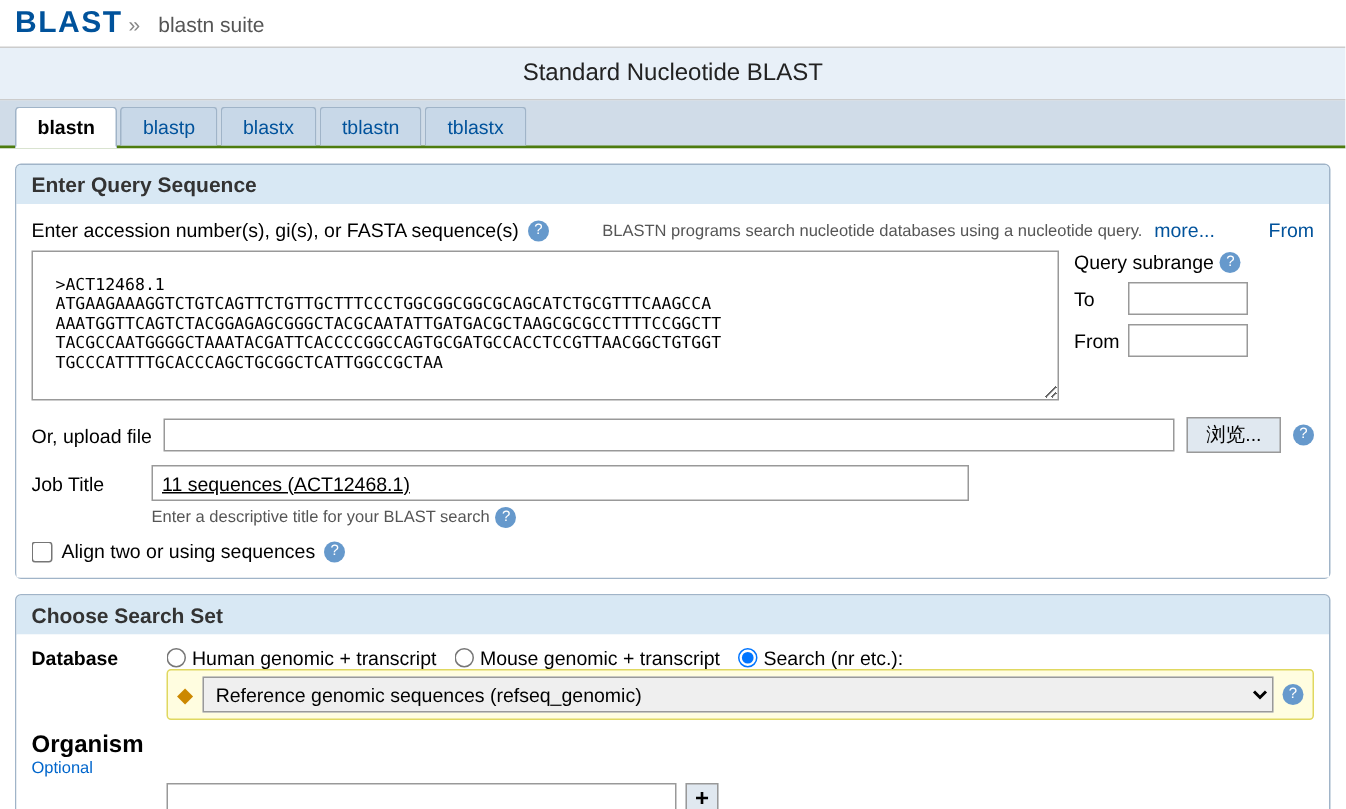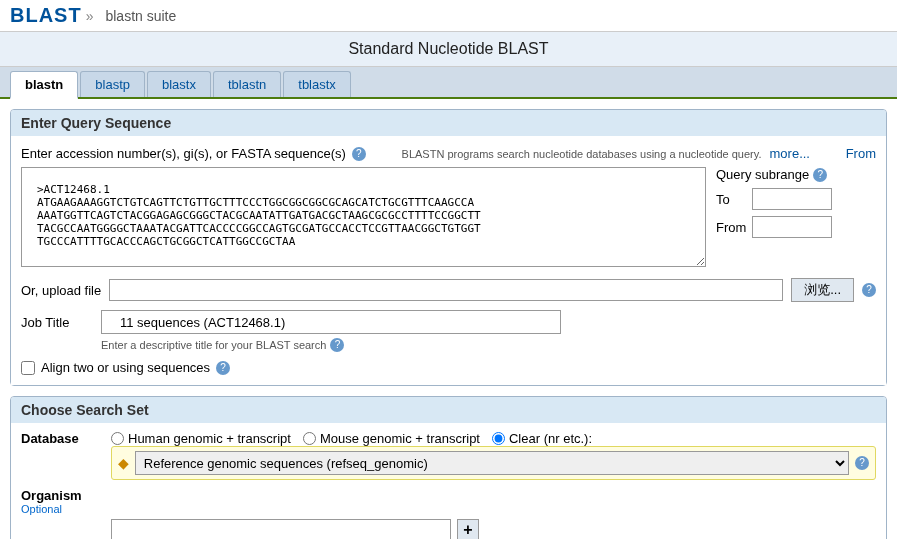--- a/index.html
+++ b/index.html
@@ -46,42 +46,42 @@
       padding: 15px;
       resize: vertical;
     }
 
     .upload-row { display: flex; align-items: center; gap: 8px; margin-top: 8px; font-size: 13px; }
     .upload-input { flex: 1; height: 22px; border: 1px solid #999; padding: 2px 4px; }
     .browse-btn { padding: 2px 12px; font-size: 13px; background: #e0e8f0; border: 1px solid #999; cursor: pointer; }
 
     .job-row { display: flex; align-items: center; gap: 8px; margin-top: 8px; font-size: 13px; }
     .job-label { white-space: nowrap; }
-    .job-input { width: 460px; height: 24px; border: 1px solid #999; padding: 2px 18px; font-size: 13px; }
+    .job-input { width: 545px; height: 24px; border: 1px solid #999; padding: 2px 6px; font-size: 13px; text-decoration: underline; }
 
     .job-hint { font-size: 11px; color: #555; margin-top: 4px; display: flex; align-items: center; gap: 4px; margin-left: 80px; }
 
     .align-row { display: flex; align-items: center; gap: 6px; margin-top: 8px; font-size: 13px; }
     .align-row input[type=checkbox] { width: 14px; height: 14px; }
 
     
     .search-set-body { padding: 8px 10px; background: #fff; }
     .db-row { display: flex; align-items: center; gap: 10px; margin-bottom: 0; }
     .db-label { width: 80px; font-weight: bold; font-size: 13px; vertical-align: top; }
     .radio-options { display: flex; align-items: center; gap: 12px; font-size: 13px; }
     .radio-options label { display: flex; align-items: center; gap: 4px; cursor: pointer; }
 
     .db-select-row { display: flex; align-items: center; gap: 6px; background: #fffde0; border: 1px solid #e0d860; padding: 4px 6px; border-radius: 3px; margin-left: 90px; margin-bottom: 8px; }
     .diamond-icon { color: #cc8800; font-size: 14px; }
     .db-select { flex: 1; height: 24px; font-size: 13px; border: 1px solid #999; padding: 2px 4px; }
 
     .organism-row { display: flex; flex-direction: column; gap: 4px; margin-bottom: 8px; }
     .org-label-row { display: flex; align-items: flex-start; gap: 10px; }
     .org-label { width: 80px; }
-    .org-label .main-label { font-weight: bold; font-size: 13px; }
+    .org-label .main-label { font-weight: bold; font-size: 16px; }
     .org-label .opt-label { font-size: 11px; color: #0066cc; }
     .org-input-row { display: flex; align-items: center; gap: 6px; margin-left: 90px; }
     .org-input { width: 340px; height: 22px; border: 1px solid #999; padding: 2px 4px; font-size: 13px; }
     .add-btn { width: 22px; height: 22px; background: #e0e8f0; border: 1px solid #999; cursor: pointer; display: flex; align-items: center; justify-content: center; font-size: 16px; font-weight: bold; }
   </style>
 </head>
 <body>
 
 <div id="header">
   <span class="blast-logo">BLAST</span>
@@ -177,21 +177,21 @@
           <label>
             <input type="radio" name="database" style="">
             <span>Human genomic + transcript</span>
           </label>
           <label>
             <input type="radio" name="database" style="">
             <span>Mouse genomic + transcript</span>
           </label>
           <label>
             <input type="radio" name="database" checked="" style="">
-            <span>Clear (nr etc.):</span>
+            <span>Search (nr etc.):</span>
           </label>
         </div>
       </div>
 
       <div class="db-select-row">
         <span class="diamond-icon">◆</span>
         <select class="db-select">
           <option>Reference genomic sequences (refseq_genomic)</option>
         </select>
         <span class="info-icon">?</span>

